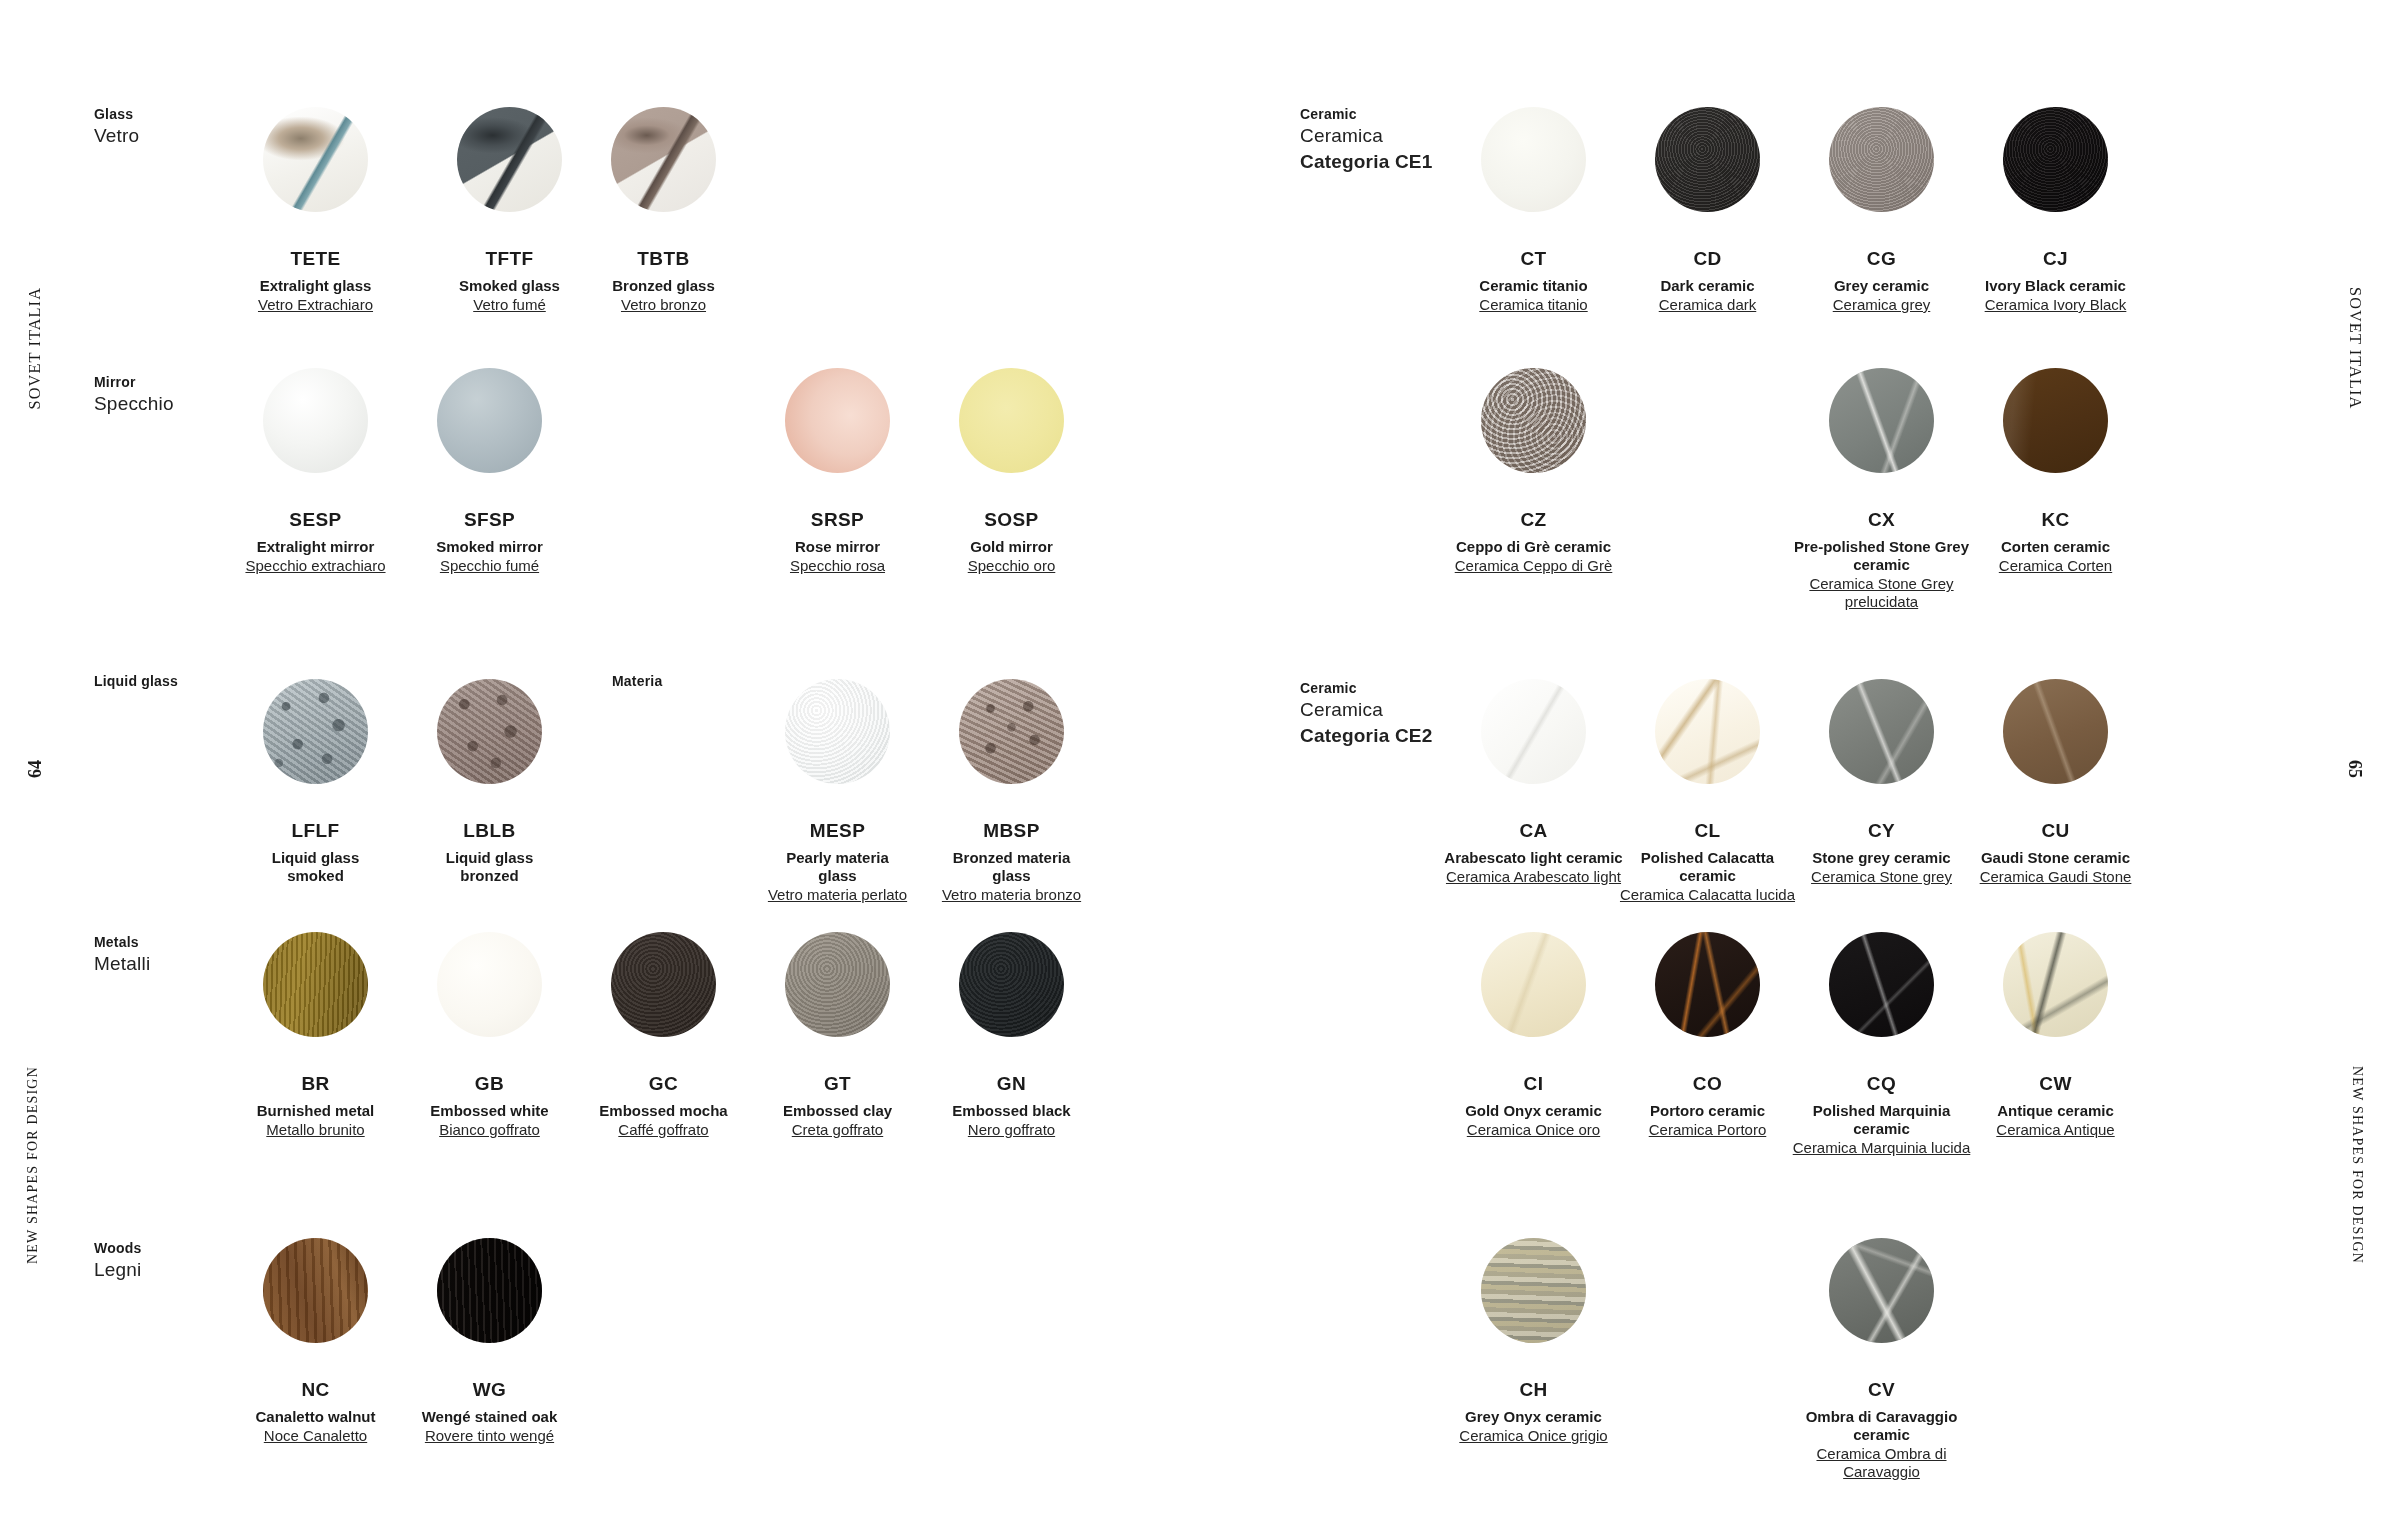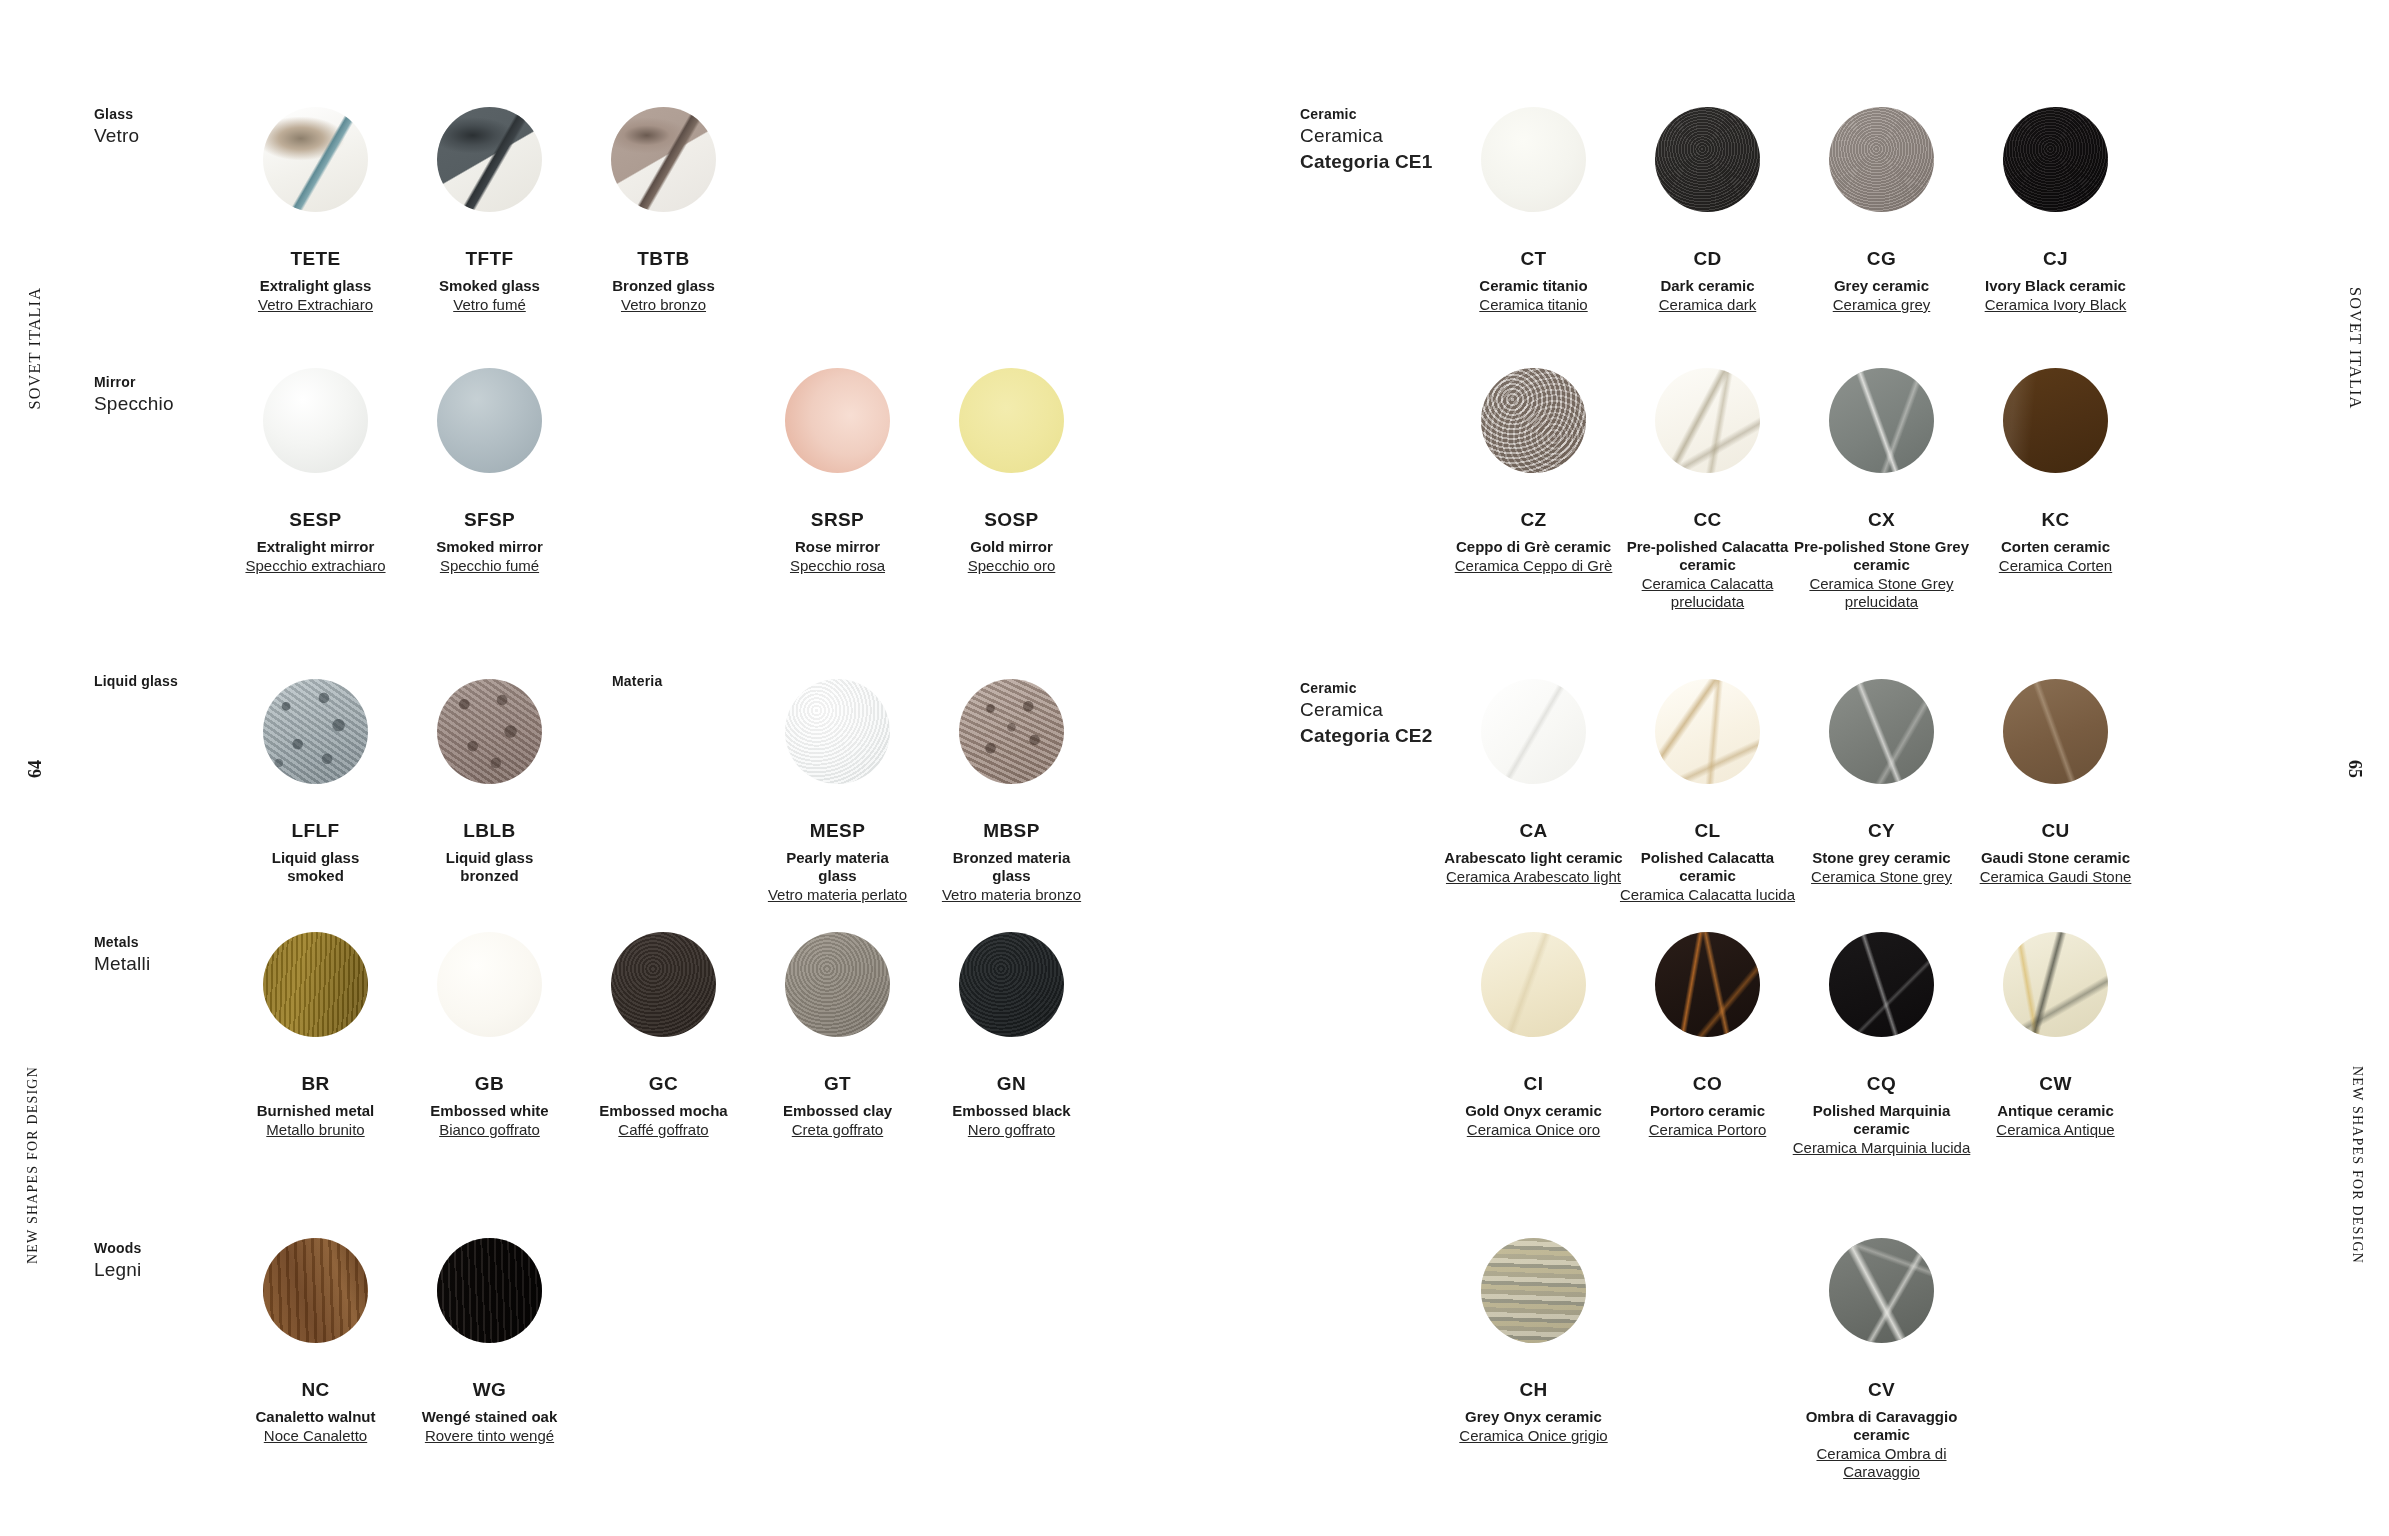--- a/index.html
+++ b/index.html
@@ -324,21 +324,21 @@
   </div>
 
   <div class="cell" style="left:244px;top:107px;">
     <div class="disc">
         <div class="tex tx-tete"></div>
       </div>
     <div class="code">TETE</div>
     <div class="name-en">Extralight glass</div>
     <div class="name-it">Vetro Extrachiaro</div>
   </div>
-  <div class="cell" style="left:418px;top:107px;">
+  <div class="cell" style="left:438px;top:107px;">
     <div class="disc">
         <div class="tex tx-tftf"></div>
       </div>
     <div class="code">TFTF</div>
     <div class="name-en">Smoked glass</div>
     <div class="name-it">Vetro fumé</div>
   </div>
   <div class="cell" style="left:244px;top:368px;">
     <div class="disc">
         <div class="tex tx-sesp"></div>
@@ -524,28 +524,20 @@
   </div>
 
   <div class="cell wide" style="left:1438px;top:368px;margin-left:-1195px;">
     <div class="disc">
         <div class="tex tx-cz"></div>
       </div>
     <div class="code">CZ</div>
     <div class="name-en">Ceppo di Grè ceramic</div>
     <div class="name-it">Ceramica Ceppo di Grè</div>
   </div>
-  <div class="cell wide" style="left:1612px;top:368px;margin-left:-1195px;">
-    <div class="disc">
-        <div class="tex tx-cc"></div>
-      </div>
-    <div class="code">CC</div>
-    <div class="name-en">Pre-polished Calacatta ceramic</div>
-    <div class="name-it">Ceramica Calacatta prelucidata</div>
-  </div>
   <div class="cell wide" style="left:1786px;top:368px;margin-left:-1195px;">
     <div class="disc">
         <div class="tex tx-cx"></div>
       </div>
     <div class="code">CX</div>
     <div class="name-en">Pre-polished Stone Grey ceramic</div>
     <div class="name-it">Ceramica Stone Grey prelucidata</div>
   </div>
   <div class="cell wide" style="left:1960px;top:368px;margin-left:-1195px;">
     <div class="disc">

